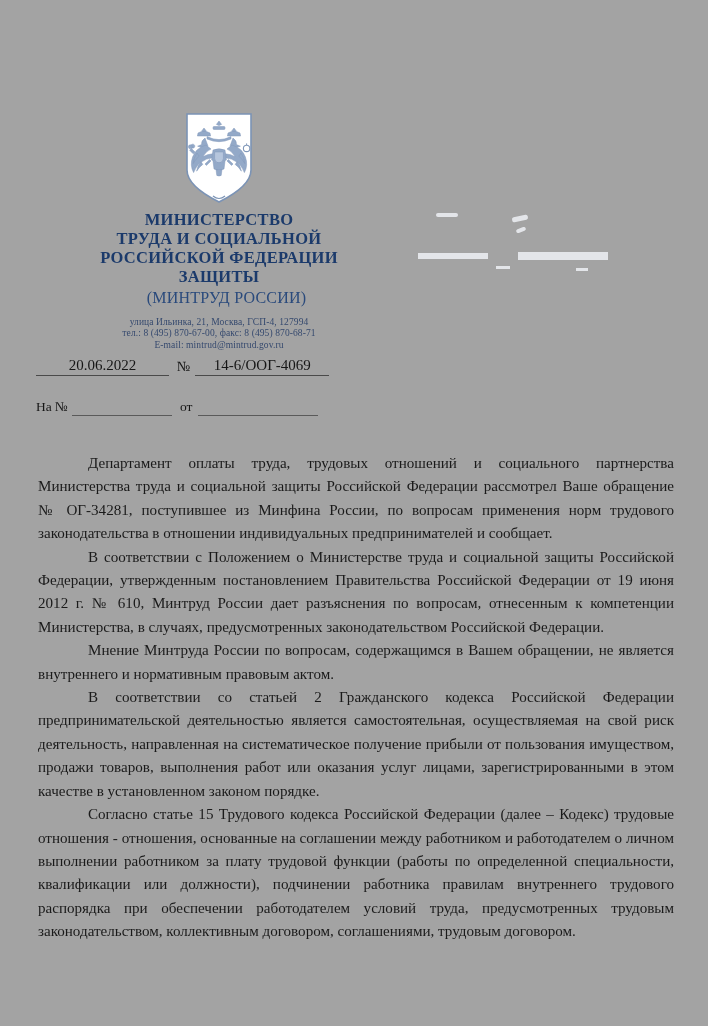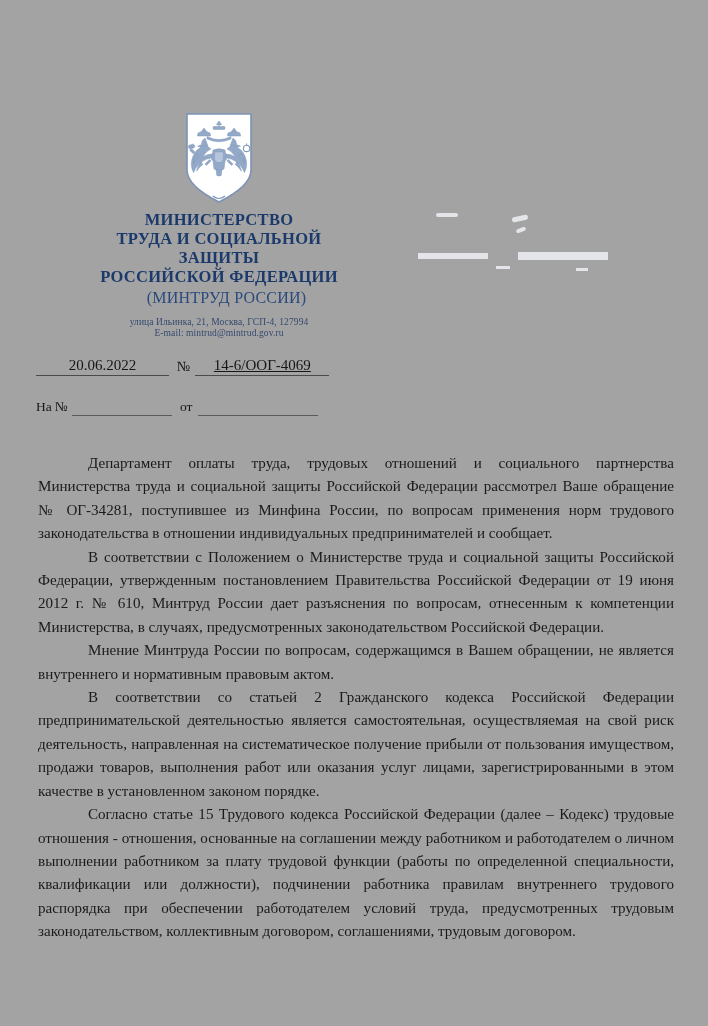--- a/index.html
+++ b/index.html
@@ -98,21 +98,20 @@
     padding: 0 5px 1px 8px;
     font-size: 14px;
   }
   .ref-no {
     display: inline-block;
     width: 134px;
     text-align: center;
     border-bottom: 1.2px solid #4a4a4a;
     padding-bottom: 1px;
     font-size: 15px;
-    text-decoration: underline;
   }
 
   .ref-row-in {
     display: flex;
     align-items: flex-end;
     height: 24px;
     margin-top: 16px;
     white-space: nowrap;
     font-size: 13.5px;
   }
@@ -226,28 +225,29 @@
         <path d="M26.6 47.6 l-4.6 4.4 1.4 1.4 4.6 -4.4 Z"></path>
         <path d="M45.4 47.6 l4.6 4.4 -1.4 1.4 -4.6 -4.4 Z"></path>
       </g>
 
       <path d="M30 84 q6 5 12 0" fill="none" stroke="#7b93b5" stroke-width="1.2"></path>
     </svg>
 
     <div class="org-name">
       <span class="ln">МИНИСТЕРСТВО</span>
       <span class="ln">ТРУДА И СОЦИАЛЬНОЙ</span>
+      <span class="ln">РОССИЙСКОЙ ФЕДЕРАЦИИ</span>
       <span class="ln">ЗАЩИТЫ</span>
-      <span class="ln">РОССИЙСКОЙ ФЕДЕРАЦИИ</span>
     </div>
 
     <div class="org-short">(МИНТРУД РОССИИ)</div>
 
     <div class="org-contacts">
       <span class="ln">улица Ильинка, 21, Москва, ГСП-4, 127994</span>
+      <span class="ln">тел.: 8 (495) 870-67-00, факс: 8 (495) 870-68-71</span>
       <span class="ln">E-mail: mintrud@mintrud.gov.ru</span>
     </div>
   </div>
 
   <div class="refblock">
     <div class="ref-row-out">
       <span class="ref-date">20.06.2022</span>
       <span class="ref-no-sym">№</span>
       <span class="ref-no">14-6/ООГ-4069</span>
     </div>

